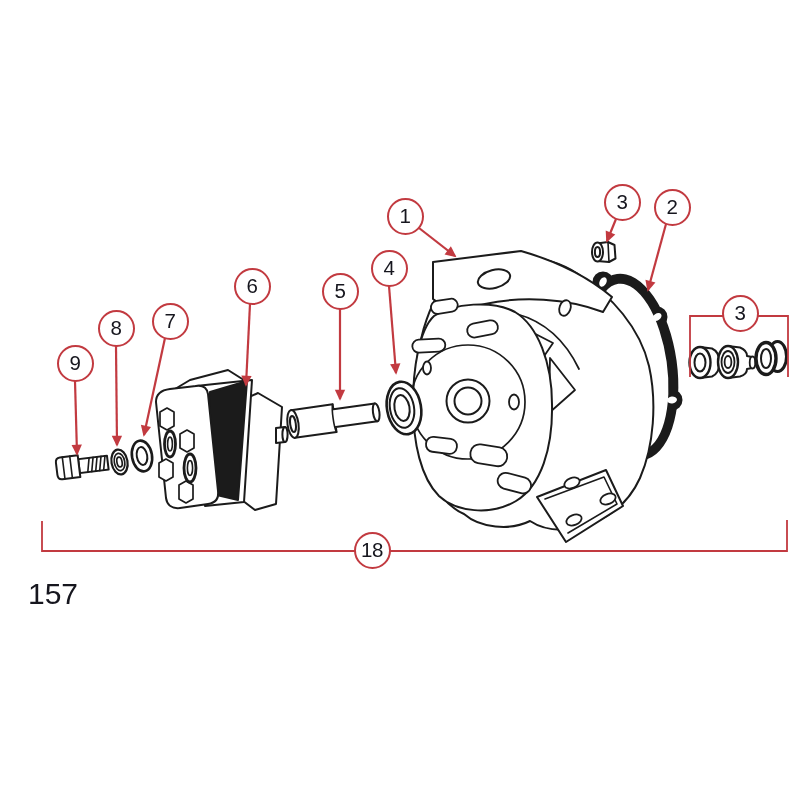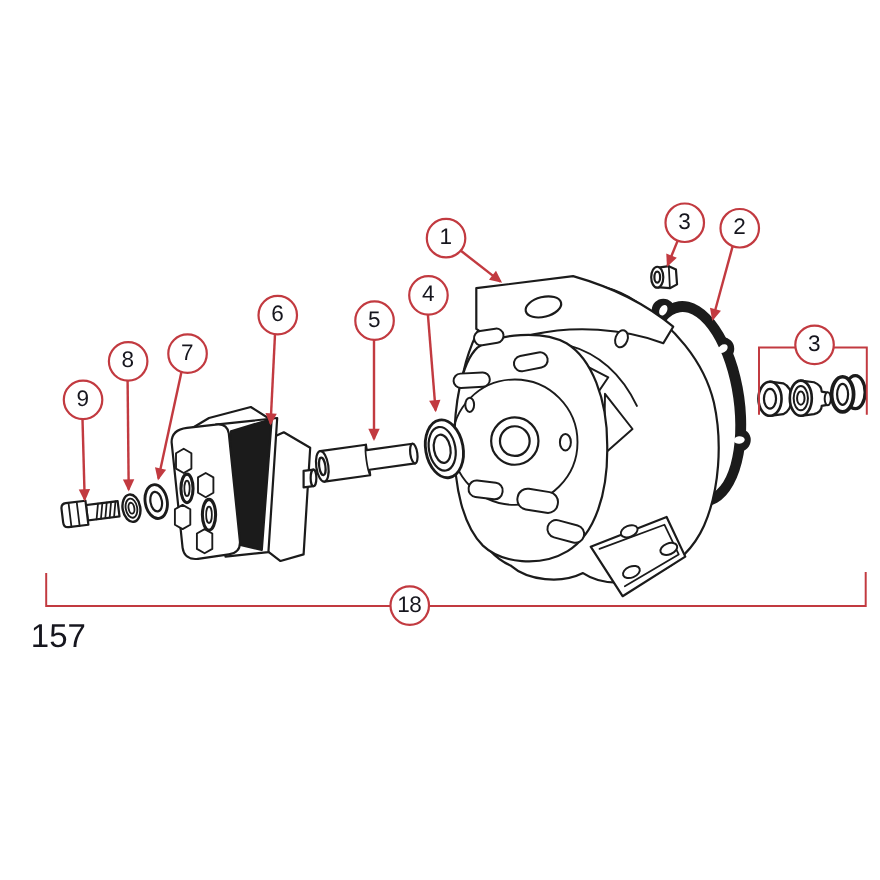--- a/index.html
+++ b/index.html
@@ -14,21 +14,21 @@
   .callout{
     position:absolute;z-index:5;
     width:37px;height:37px;box-sizing:border-box;
     border:2.4px solid var(--red);border-radius:50%;
     background:#ffffff;color:var(--txt);
     font-size:20.5px;letter-spacing:-0.5px;
     display:flex;align-items:center;justify-content:center;
     cursor:pointer;user-select:none;
   }
   .fig-num{
-    position:absolute;left:28px;top:562px;z-index:4;
+    position:absolute;left:28px;top:577px;z-index:4;
     color:var(--txt);font-size:30px;font-weight:500;line-height:1.1;
   }
 </style>
 </head>
 <body>
 
 <div class="stage">
 
   <svg class="art" width="800" height="800" viewBox="0 0 800 800">
     <defs>

